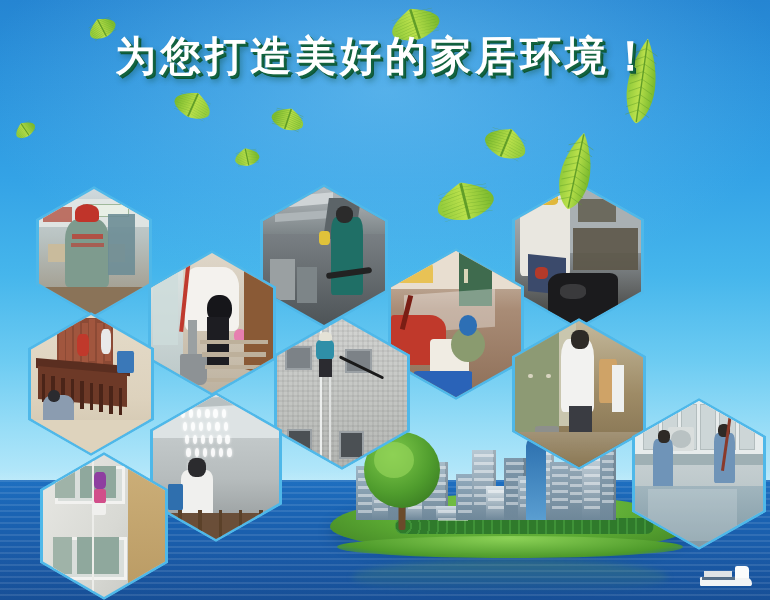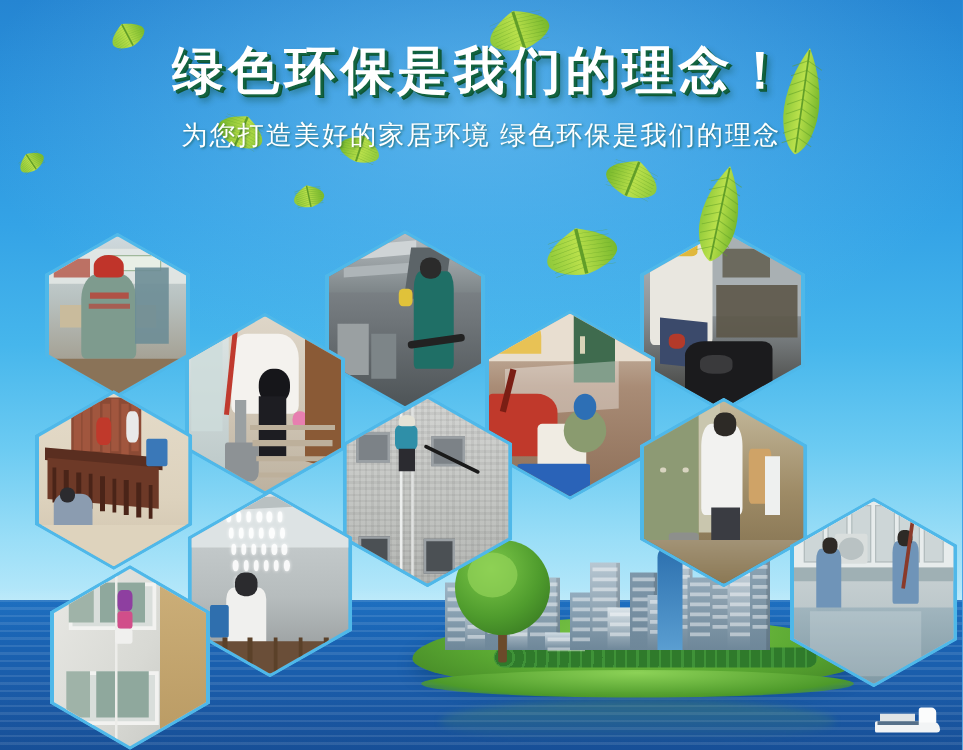--- a/index.html
+++ b/index.html
@@ -76,22 +76,21 @@
   .boat{position:absolute;z-index:16;}
 </style>
 </head>
 <body>
 
 <div id="banner">
 
   <div class="skyglow"></div>
 
   <div class="headline-wrap">
-    <div class="headline">绿色环保是我们的理念！</div>
-    <div class="subhead">为您打造美好的家居环境 绿色环保是我们的理念</div>
+    <div class="headline">为您打造美好的家居环境！</div>
   </div>
 
   <div id="leaf-layer">
       <div class="leaf" style="left: 85px; top: 18px; transform: rotate(-28deg);">
 <svg width="34" height="20" viewBox="0 0 40 100" preserveAspectRatio="none">
   <defs>
     <linearGradient id="lg34_20" x1="0" y1="0" x2="1" y2="0">
       <stop offset="0%" stop-color="#8fc93a"></stop>
       <stop offset="45%" stop-color="#b9e04b"></stop>
       <stop offset="100%" stop-color="#77b82c"></stop>

